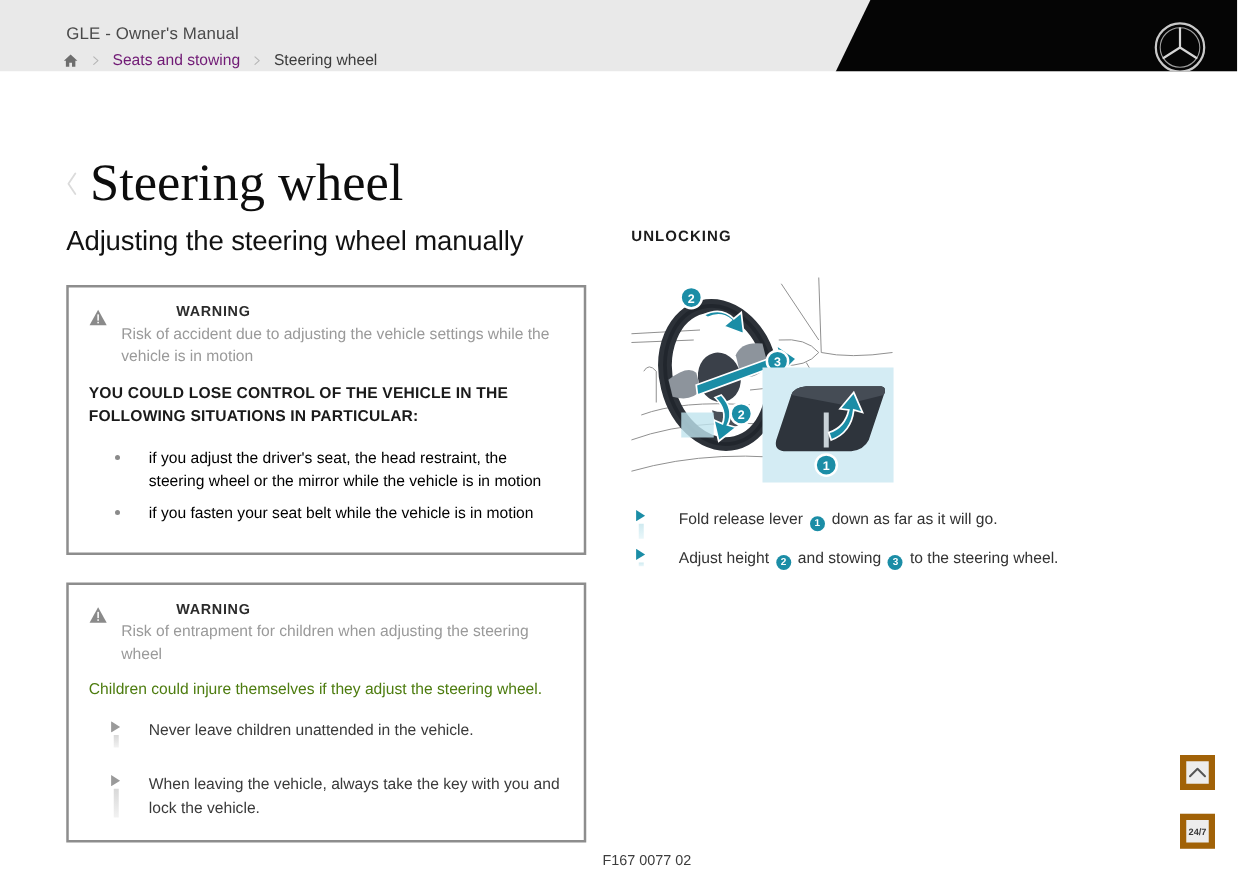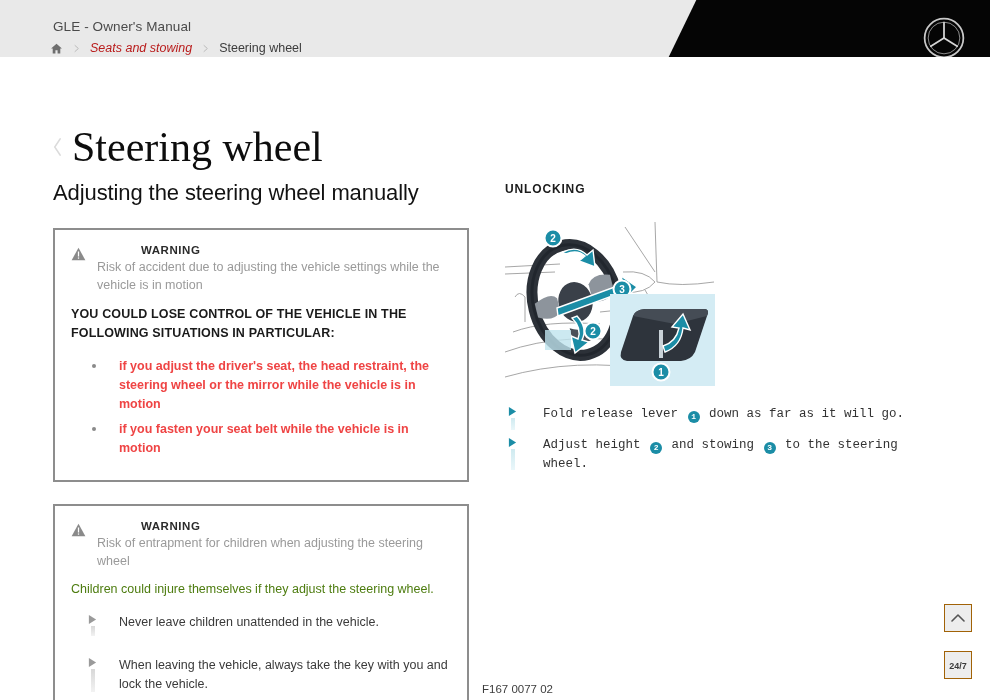--- a/index.html
+++ b/index.html
@@ -32,21 +32,21 @@
     position:absolute; left:53px; top:19px;
     font-size:13.5px; color:#4a4a4a; letter-spacing:.1px;
   }
   .breadcrumb {
     position:absolute; left:50px; top:41px;
     display:flex; align-items:center; gap:9px;
     font-size:12.5px;
   }
   .home-icon { width:13px; height:13px; display:block; }
   .bc-sep { width:9px; height:11px; display:block; opacity:.55; }
-  .bc-muted { color:#b91c1c;font-style:italic; }
+  .bc-muted { color:#701a75; }
   .bc-current { color:#3c3c3c; }
 
   
   .page-title-row {
     position:absolute; left:52px; top:98px;
     display:flex; align-items:center; gap:9px;
   }
   .back-chevron { width:11px; height:24px; opacity:.45; }
   .page-title {
     font-family:"Liberation Serif", serif;
@@ -80,21 +80,21 @@
   .wb-sub { font-size:12.5px; color:#9a9a9a; line-height:1.45; }
   .wb-strong {
     font-size:12.5px; font-weight:bold; color:#1a1a1a;
     line-height:1.5; margin-top:11px; letter-spacing:.15px;
   }
   .wb-plain { font-size:12.5px; color:#4d7c0f; line-height:1.5; margin-top:10px; }
 
   .bullets { margin:14px 0 0 0; padding:0; list-style:none; }
   .bullets li {
     position:relative; padding-left:48px; margin-bottom:6px;
-    font-size:12.5px; color:#ef4444; line-height:1.52;font-weight:bold;
+    font-size:12.5px; color:#000000; line-height:1.52;
   }
   .bullets li::before {
     content:""; position:absolute; left:21px; top:7px;
     width:4px; height:4px; border-radius:50%; background:#8a8a8a;
   }
 
   .actions { margin:14px 0 0 0; padding:0; list-style:none; }
   .action-item {
     position:relative; padding-left:48px; margin-bottom:24px;
     font-size:12.5px; color:#3a3a3a; line-height:1.52;
@@ -109,21 +109,21 @@
   }
   .action-item:last-child .bar { bottom:2px; }
 
   
   .unlocking-heading {
     font-size:12px; font-weight:bold; letter-spacing:.85px;
     color:#1c1c1c; margin:2px 0 16px 0;
   }
   .figure { width:210px; height:175px; }
 
-  .steps { margin:14px 0 0 0; padding:0; list-style:none;font-family:Liberation Mono, monospace; }
+  .steps { margin:14px 0 0 0; padding:0; list-style:none; }
   .step {
     position:relative; padding-left:38px; margin-bottom:12px;
     font-size:12.5px; color:#333; line-height:1.5;
   }
   .step .tri { position:absolute; left:3px; top:2px; width:9px; height:9px; }
   .step .bar {
     position:absolute; left:6px; top:13px; width:4px; bottom:-6px;
     background:linear-gradient(to bottom,#cfeaf0,#eaf7fa);
   }
   .step:last-child { margin-bottom:0; }
@@ -139,21 +139,21 @@
   
   .caption {
     position:absolute; left:0; top:683px; width:990px;
     text-align:center; font-size:11.5px; color:#3d3d3d;padding-left:45px;
   }
 
   
   .fab {
     position:absolute; right:18px;
     width:28px; height:28px;
-    background:#ededed; border:1px solid #a16207;
+    background:#ededed; border:5px solid #a16207;
     display:flex; align-items:center; justify-content:center;
     cursor:pointer;
   }
   .fab-top { top:604px; }
   .fab-support { top:651px; }
   .fab svg { display:block; }
 </style>
 </head>
 <body>
 

